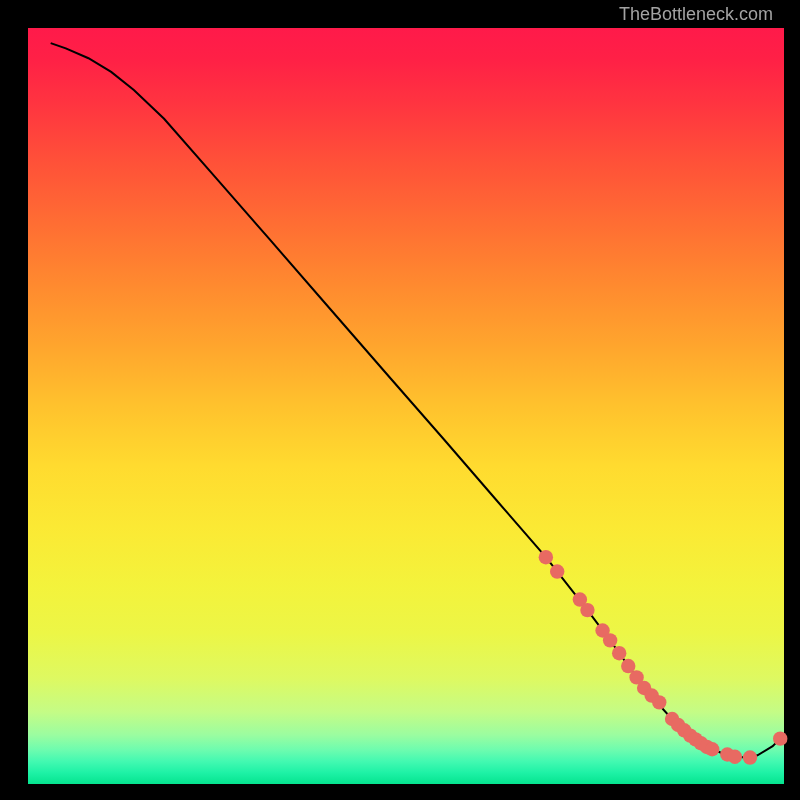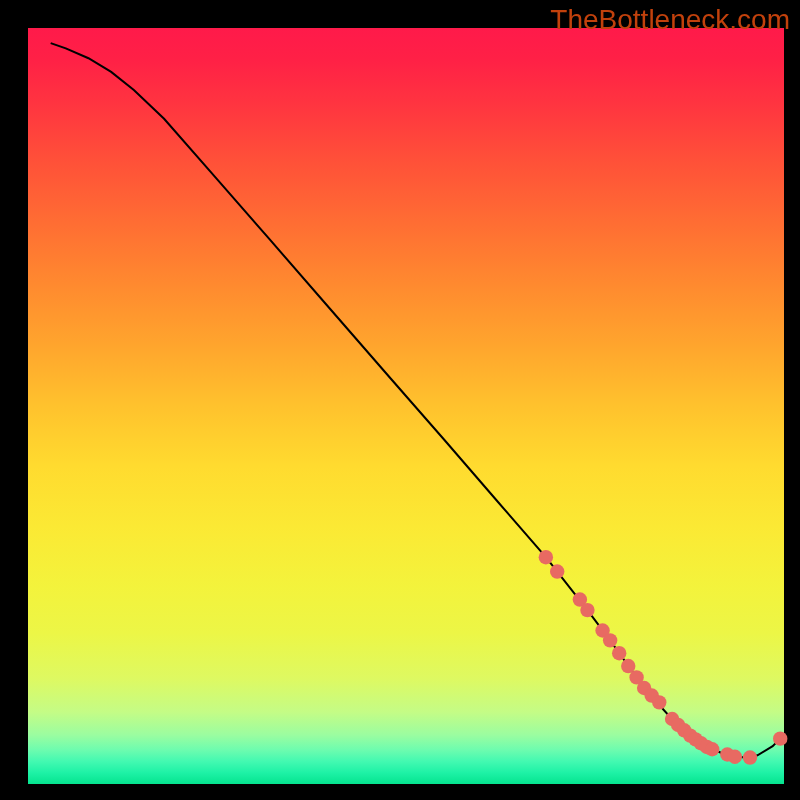--- a/index.html
+++ b/index.html
@@ -13,23 +13,23 @@
   }
   .frame {
     position: relative;
     width: 800px;
     height: 800px;
     background: #000;
   }
   .watermark {
     position: absolute;
     top: 4px;
-    right: 10px;
-    color: #c2410c;
-    font-size: 28px;
+    right: 27px;
+    color: #a3a3a3;
+    font-size: 18px;
     font-weight: 500;
     z-index: 3;
   }
   svg {
     position: absolute;
     top: 0;
     left: 0;
   }
 </style>
 </head>

